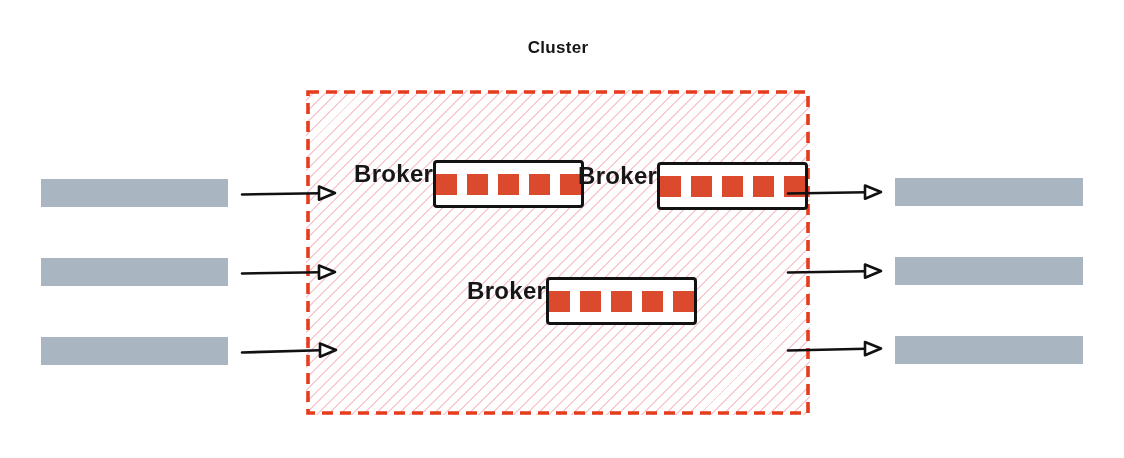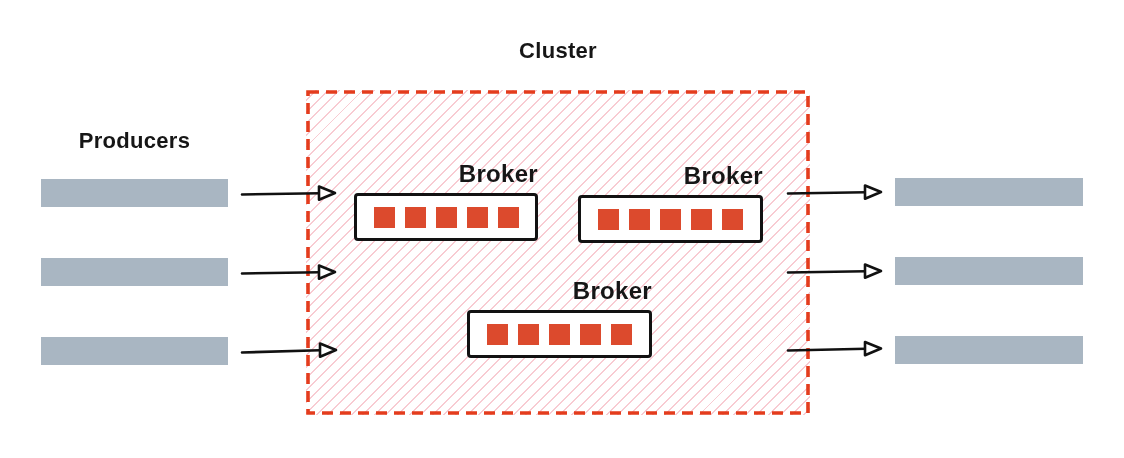--- a/index.html
+++ b/index.html
@@ -14,21 +14,21 @@
   .canvas{
     position:relative;
     width:1124px;height:458px;
     background:#ffffff;
     overflow:hidden;
     font-family:"Liberation Sans","DejaVu Sans",sans-serif;
     color:var(--text);
   }
   .diagram-label{
     position:absolute;
-    font-size:22px;
+    font-size:17px;
     font-weight:600;
     letter-spacing:.3px;
     text-align:center;
     white-space:nowrap;
     color:var(--text);
   }
   .cluster-title{left:306px;top:38px;width:504px;}
   .producers-label{left:41px;top:128px;width:187px;}
   .consumers-label{left:895px;top:128px;width:188px;}
 
@@ -50,21 +50,21 @@
     display:flex;flex-direction:column;gap:51px;
     z-index:2;
   }
   .bars-left{left:41px;top:179px;}
   .bars-right{left:895px;top:178px;}
   .bars .bar{width:187px;height:28px;background:var(--bar-gray);}
   .bars-right .bar{width:188px;}
 
   .broker{
     position:absolute;
-    display:flex;flex-direction:column;align-items:flex-end;
+    display:flex;flex-direction:row;align-items:flex-start;
     z-index:2;
   }
   .broker-1{left:354px;top:160px;width:184px;}
   .broker-2{left:578px;top:162px;width:185px;}
   .broker-3{left:467px;top:277px;width:185px;}
   .broker-label{
     font-size:24px;font-weight:600;letter-spacing:.3px;
     line-height:28px;margin-bottom:5px;color:var(--text);
   }
   .broker-box{
@@ -92,21 +92,20 @@
 <div class="canvas">
 
   <div class="diagram-label cluster-title">Cluster</div>
 
   <div class="cluster-box">
     <svg viewBox="0 0 504 325">
       <rect class="dash-rect" x="2" y="2" width="500" height="321" stroke-dasharray="11 7"></rect>
     </svg>
   </div>
 
-  <div class="diagram-label producers-label">Producers</div>
 
 
   <div class="bars bars-left">
       <div class="bar"></div>
       <div class="bar"></div>
       <div class="bar"></div>
     </div>
 
   <div class="bars bars-right">
       <div class="bar"></div>

